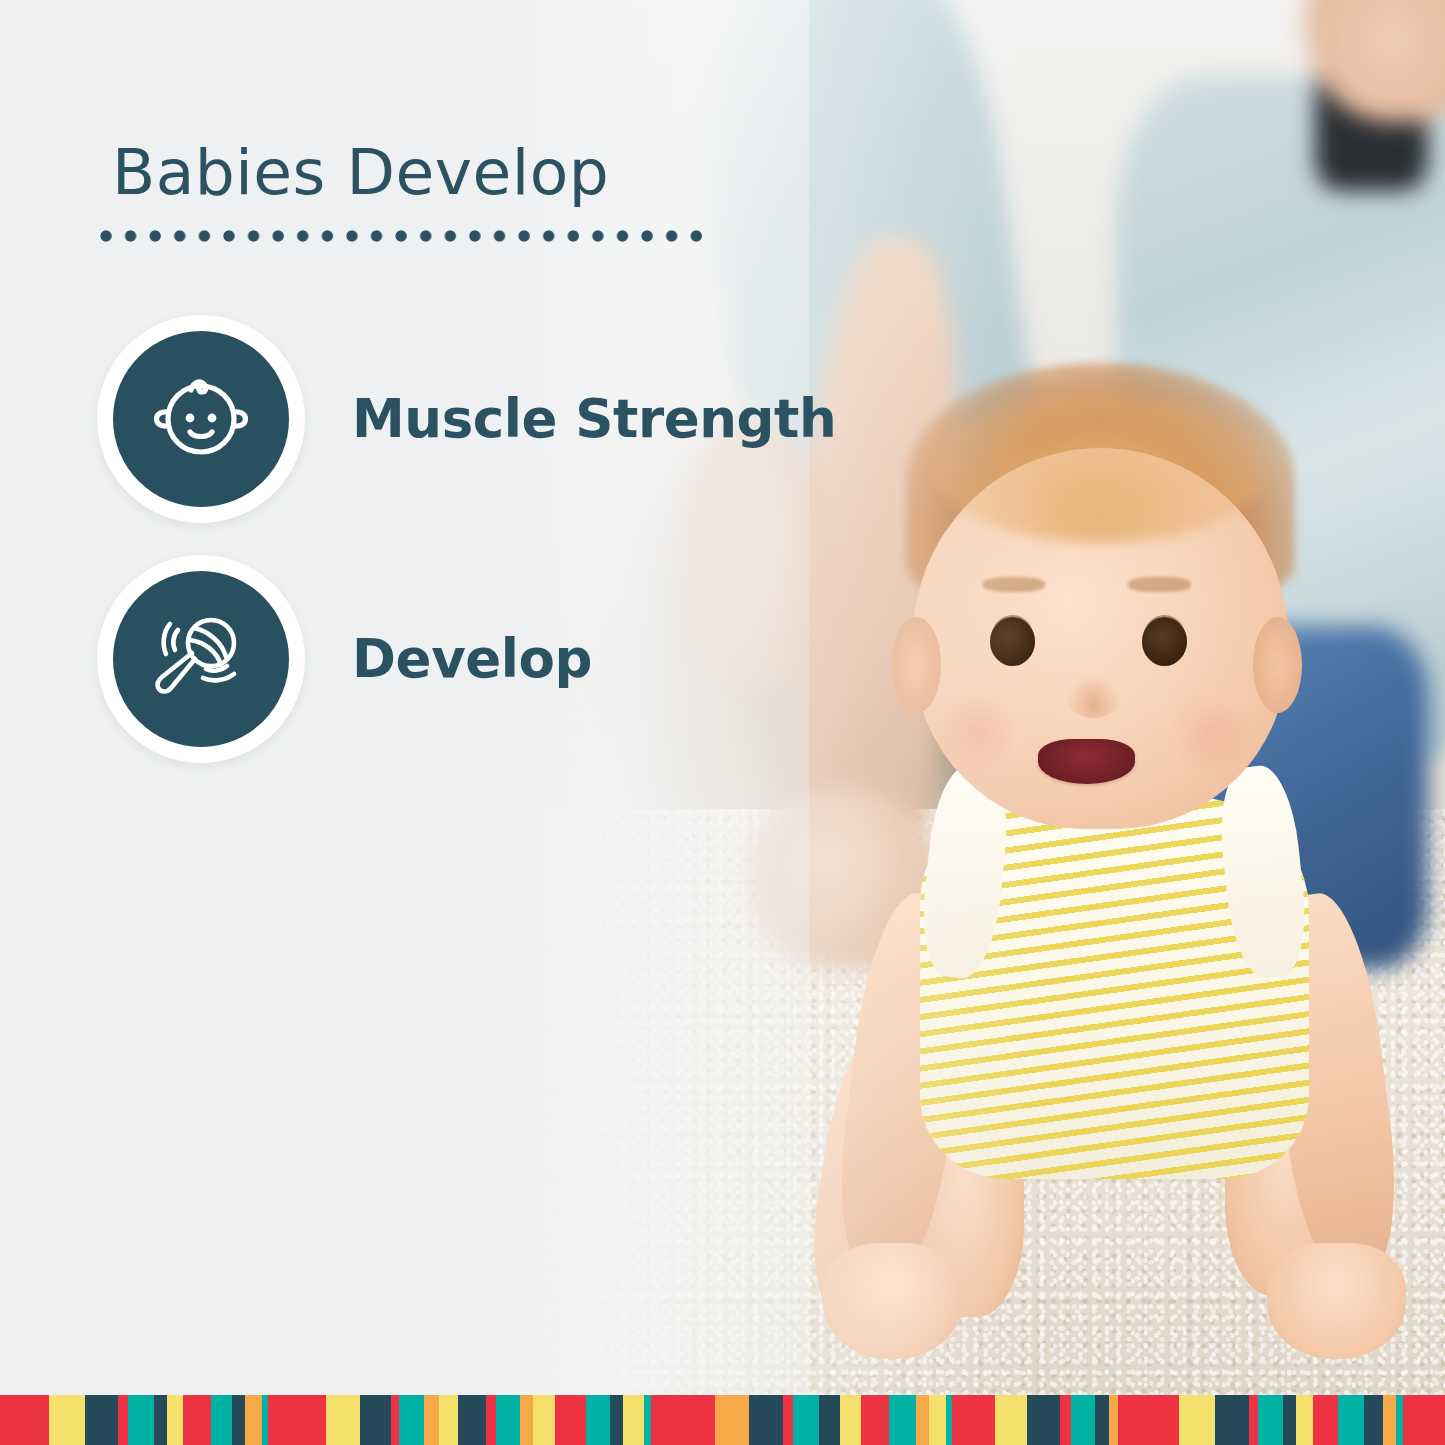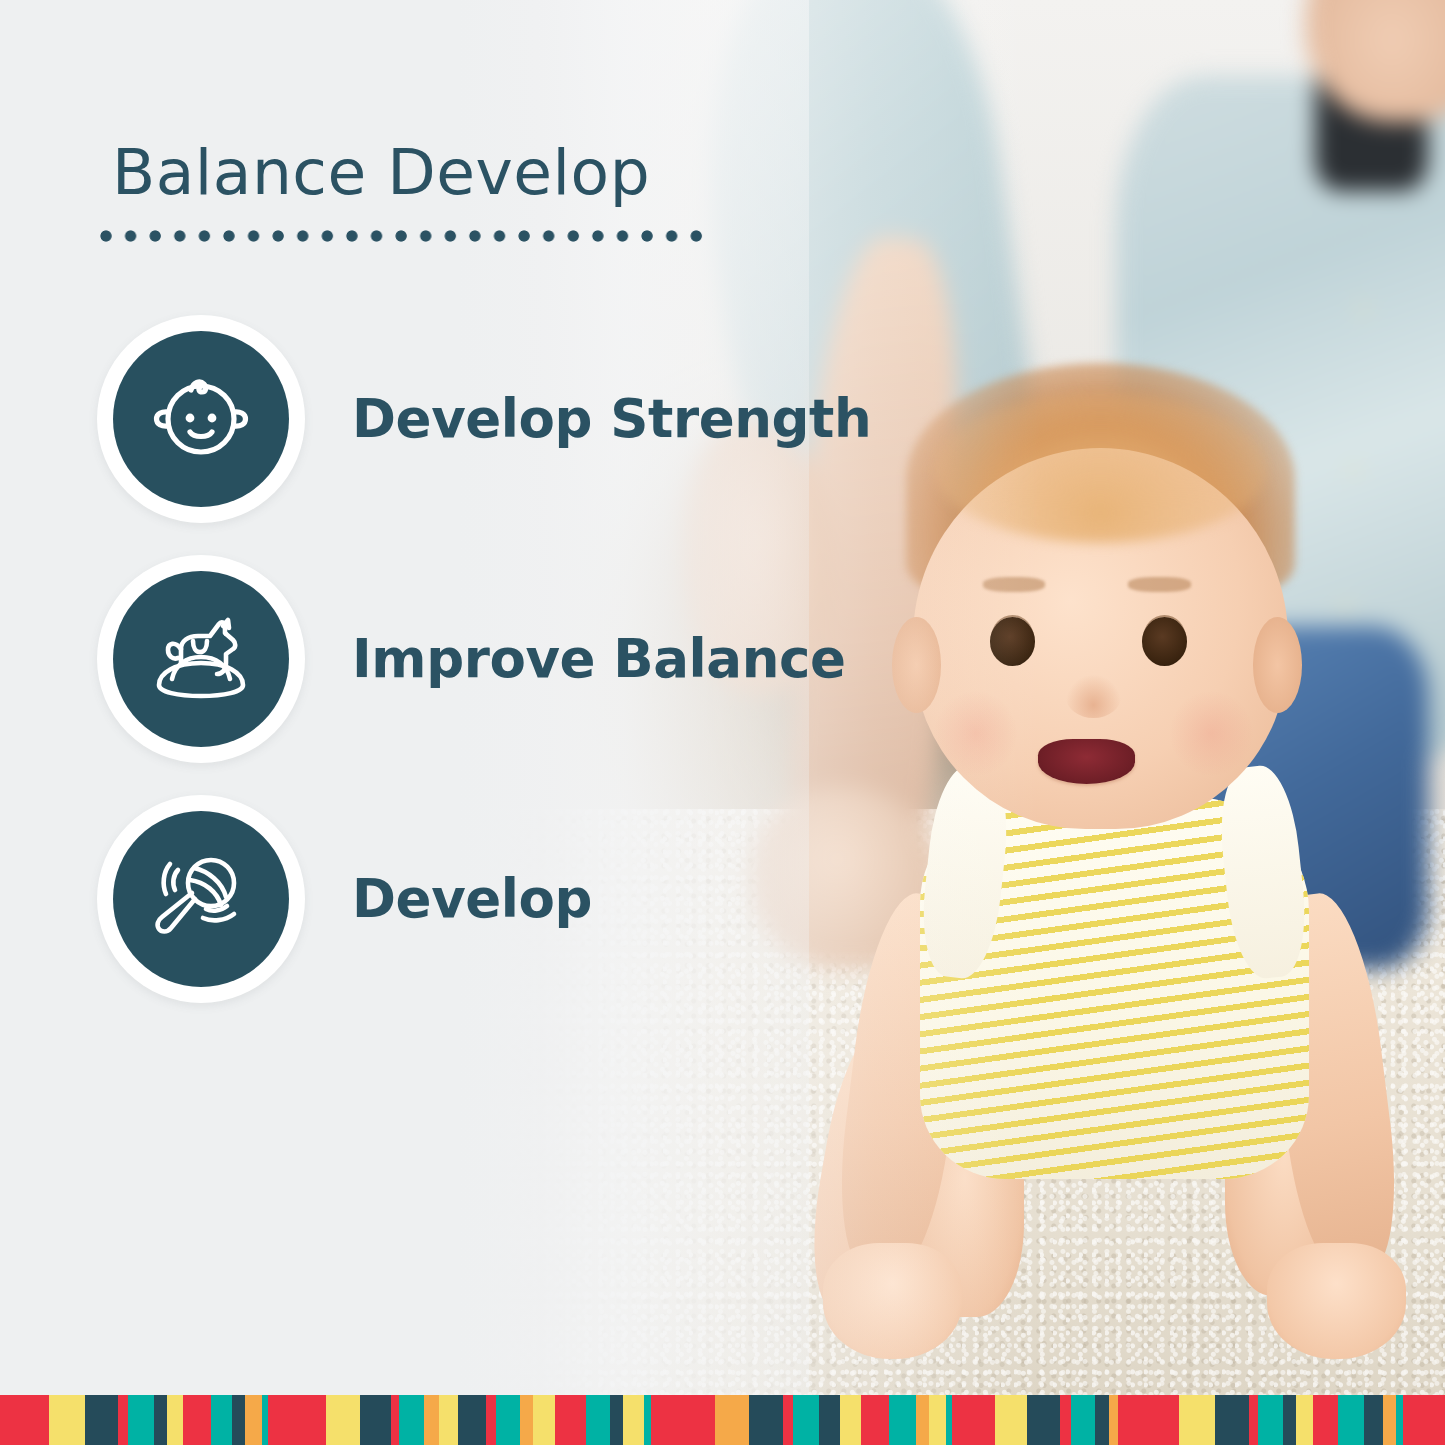--- a/index.html
+++ b/index.html
@@ -378,70 +378,45 @@
       <div class="bb-hand l"></div>
       <div class="bb-hand r"></div>
     </div>
   </div>
 
   <div class="panel-vert"></div>
   <div class="panel-fade"></div>
 
   <div class="content">
 
-    <div class="title">Balance Develop</div>
+    <div class="title">Babies Develop</div>
     <div class="dots"></div>
 
     <div class="rows">
 
       <div class="row">
         <div class="icon-wrap">
           <div class="icon-circle">
             <span>
               <svg width="110" height="110" viewBox="0 0 110 110" fill="none" stroke="#ffffff" stroke-width="5.2" stroke-linecap="round" stroke-linejoin="round">
                 <path d="M22 55 c0 -19 15 -33 33 -33 s33 14 33 33 c0 19 -15 33 -33 33 s-33 -14 -33 -33 z"></path>
                 <path d="M22.5 48 c-7 -1 -12 2 -12 7 c0 5 5 8 12 7"></path>
                 <path d="M87.5 48 c7 -1 12 2 12 7 c0 5 -5 8 -12 7"></path>
                 <path d="M45 26 c2 -8 9 -10 13 -6 c3 3 2 8 -2 8 c-3 0 -4 -3 -2 -5"></path>
                 <circle cx="44" cy="54" r="4.4" fill="#ffffff" stroke="none"></circle>
                 <circle cx="66" cy="54" r="4.4" fill="#ffffff" stroke="none"></circle>
                 <path d="M44 68 c4 6 18 6 22 0"></path>
               </svg>
             </span>
           </div>
         </div>
-        <div class="row-label">Develop Strength</div>
+        <div class="row-label">Muscle Strength</div>
       </div>
 
 
-      <div class="row">
-        <div class="icon-wrap">
-          <div class="icon-circle">
-            <span>
-              <svg width="112" height="112" viewBox="0 0 112 112" fill="none" stroke="#ffffff" stroke-width="4.6" stroke-linecap="round" stroke-linejoin="round">
-
-                <path d="M14 82 c0 -12 16 -22 42 -22 c26 0 42 10 42 22 c0 7 -19 11 -42 11 c-23 0 -42 -4 -42 -11 z"></path>
-
-                <path d="M27 76 c3 -14 14 -22 29 -22 c15 0 26 8 29 22"></path>
-
-                <path d="M36 60 v-14 c0 -8 7 -13 17 -13 h12 l9 -12 c2 -3 6 -2 6 2 v7 l8 7 c3 3 3 7 0 9 l-7 5 v9 c0 7 -4 11 -9 11"></path>
-
-                <path d="M36 46 c-6 -8 -13 -6 -13 1 c0 6 5 10 10 8"></path>
-
-                <path d="M78 23 l5 -6 l1 8"></path>
-
-                <path d="M48 38 c0 7 3 11 7 11 c4 0 7 -4 7 -11"></path>
-
-                <circle cx="81" cy="31" r="2.2" fill="#ffffff" stroke="none"></circle>
-              </svg>
-            </span>
-          </div>
-        </div>
-        <div class="row-label">Improve Balance</div>
-      </div>
 
       <div class="row">
         <div class="icon-wrap">
           <div class="icon-circle">
             <span>
               <svg width="112" height="112" viewBox="0 0 112 112" fill="none" stroke="#ffffff" stroke-width="4.6" stroke-linecap="round" stroke-linejoin="round">
 
                 <circle cx="66" cy="40" r="23"></circle>
 
                 <path d="M49 25 c14 3 28 14 32 29"></path>

